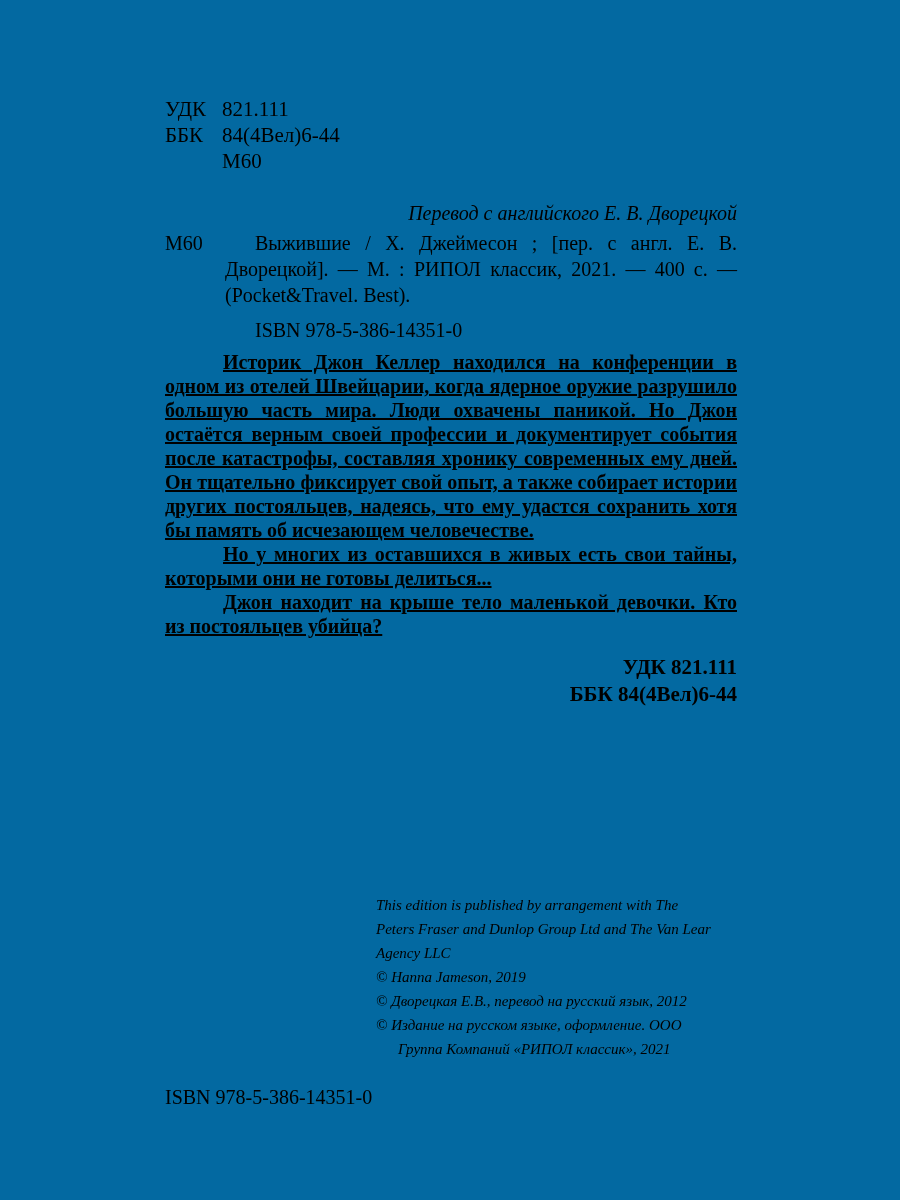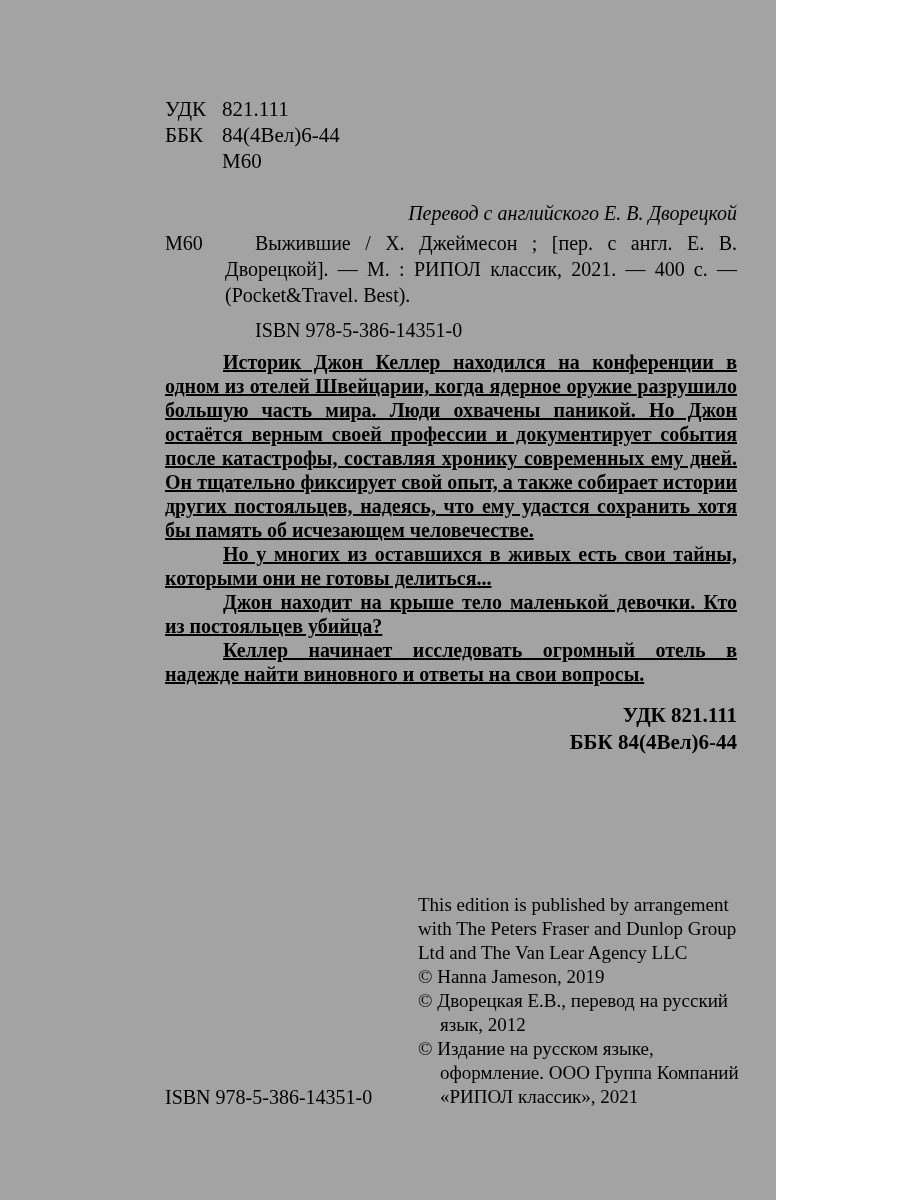--- a/index.html
+++ b/index.html
@@ -6,22 +6,22 @@
   html, body { background: #ffffff; }
   body {
     width: 900px; height: 1200px;
     font-family: "Liberation Serif", serif;
     color: #000;
     position: relative;
     overflow: hidden;
   }
   .page {
     position: relative;
-    width: 776px; height: 1200px;
-    background: #a3a3a3;
+    width: 900px; height: 1200px;
+    background: #0369a1;
   }
   .content {
     position: absolute;
     left: 165px; top: 96px;
     width: 572px;
     font-size: 20px;
   }
   
   .codes-top { font-size: 21px; line-height: 26px; }
   .code-line { white-space: nowrap; }
@@ -73,24 +73,25 @@
   .codes-bottom {
     margin-top: 16px;
     text-align: right;
     font-weight: bold;
     font-size: 21px;
     line-height: 27px;
   }
   
   .rights {
     position: absolute;
-    left: 418px; top: 893px;
+    left: 376px; top: 893px;
     width: 340px;
-    font-size: 19px;
+    font-size: 15px;
     line-height: 24px;
+    font-style: italic;
   }
   .rights .copyright-entry {
     padding-left: 22px;
     text-indent: -22px;
   }
   
   .isbn-bottom {
     position: absolute;
     left: 165px; top: 1084px;
     font-size: 20px;
@@ -123,21 +124,20 @@
       <span class="m60">М60</span>
       <p>Выжившие / Х. Джеймесон ; [пер. с англ. Е. В. Дворецкой]. — М. : РИПОЛ классик, 2021. — 400 с. — (Pocket&amp;Travel. Best).</p>
     </div>
 
     <div class="isbn-line">ISBN 978-5-386-14351-0</div>
 
     <div class="annotation">
       <p>Историк Джон Келлер находился на конференции в одном из отелей Швейцарии, когда ядерное оружие разрушило большую часть мира. Люди охвачены паникой. Но Джон остаётся верным своей профессии и документирует события после катастрофы, составляя хронику современных ему дней. Он тщательно фиксирует свой опыт, а также собирает истории других постояльцев, надеясь, что ему удастся сохранить хотя бы память об исчезающем человечестве.</p>
       <p>Но у многих из оставшихся в живых есть свои тайны, которыми они не готовы делиться...</p>
       <p>Джон находит на крыше тело маленькой девочки. Кто из постояльцев убийца?</p>
-      <p>Келлер начинает исследовать огромный отель в надежде найти виновного и ответы на свои вопросы.</p>
     </div>
 
     <div class="codes-bottom">
       <div>УДК 821.111</div>
       <div>ББК 84(4Вел)6-44</div>
     </div>
 
   </div>
 
   <div class="rights">

